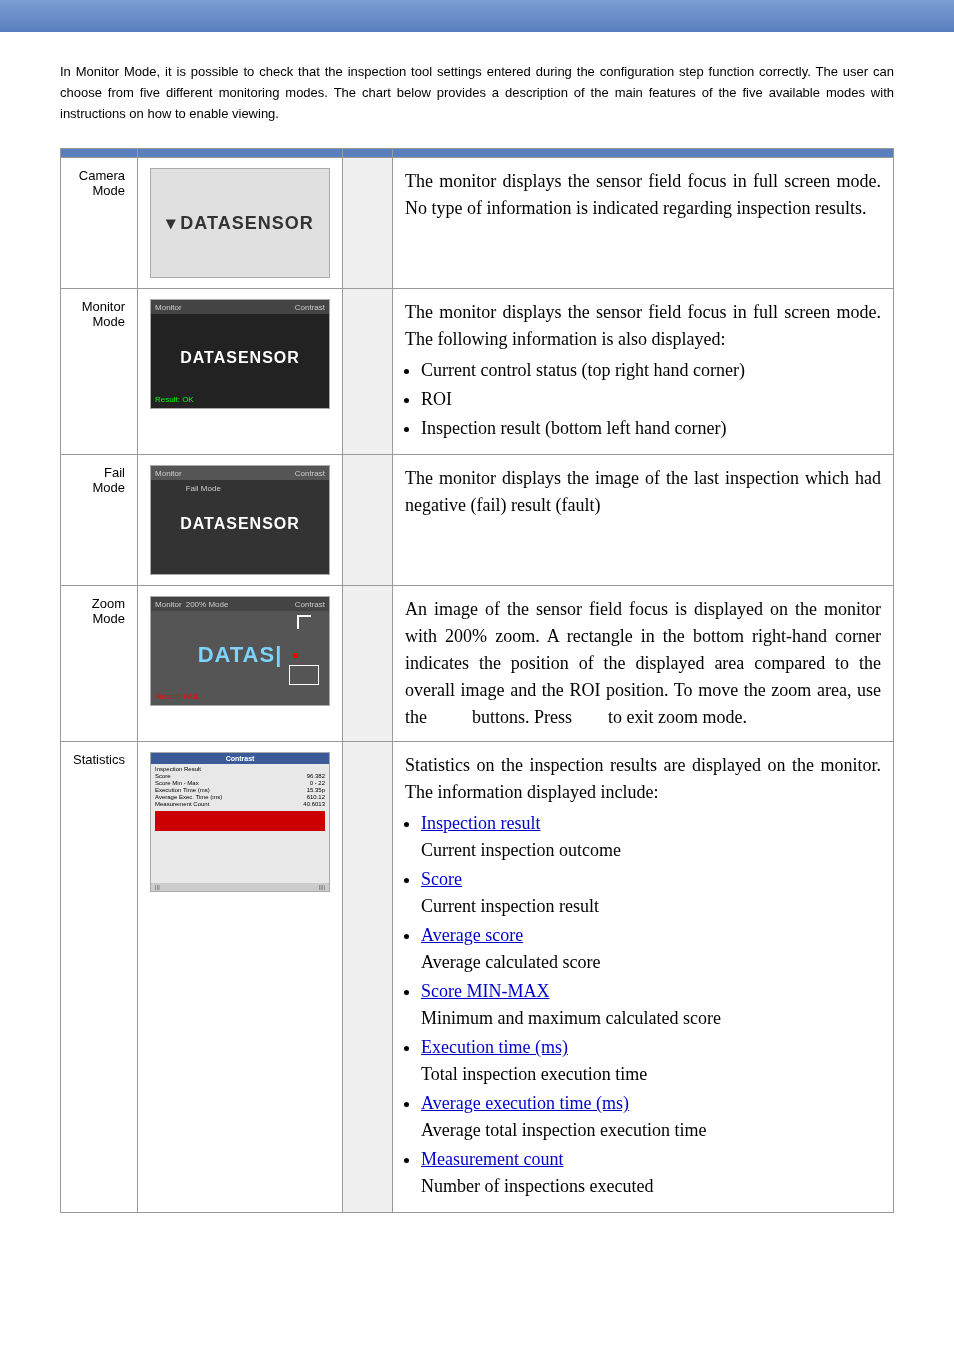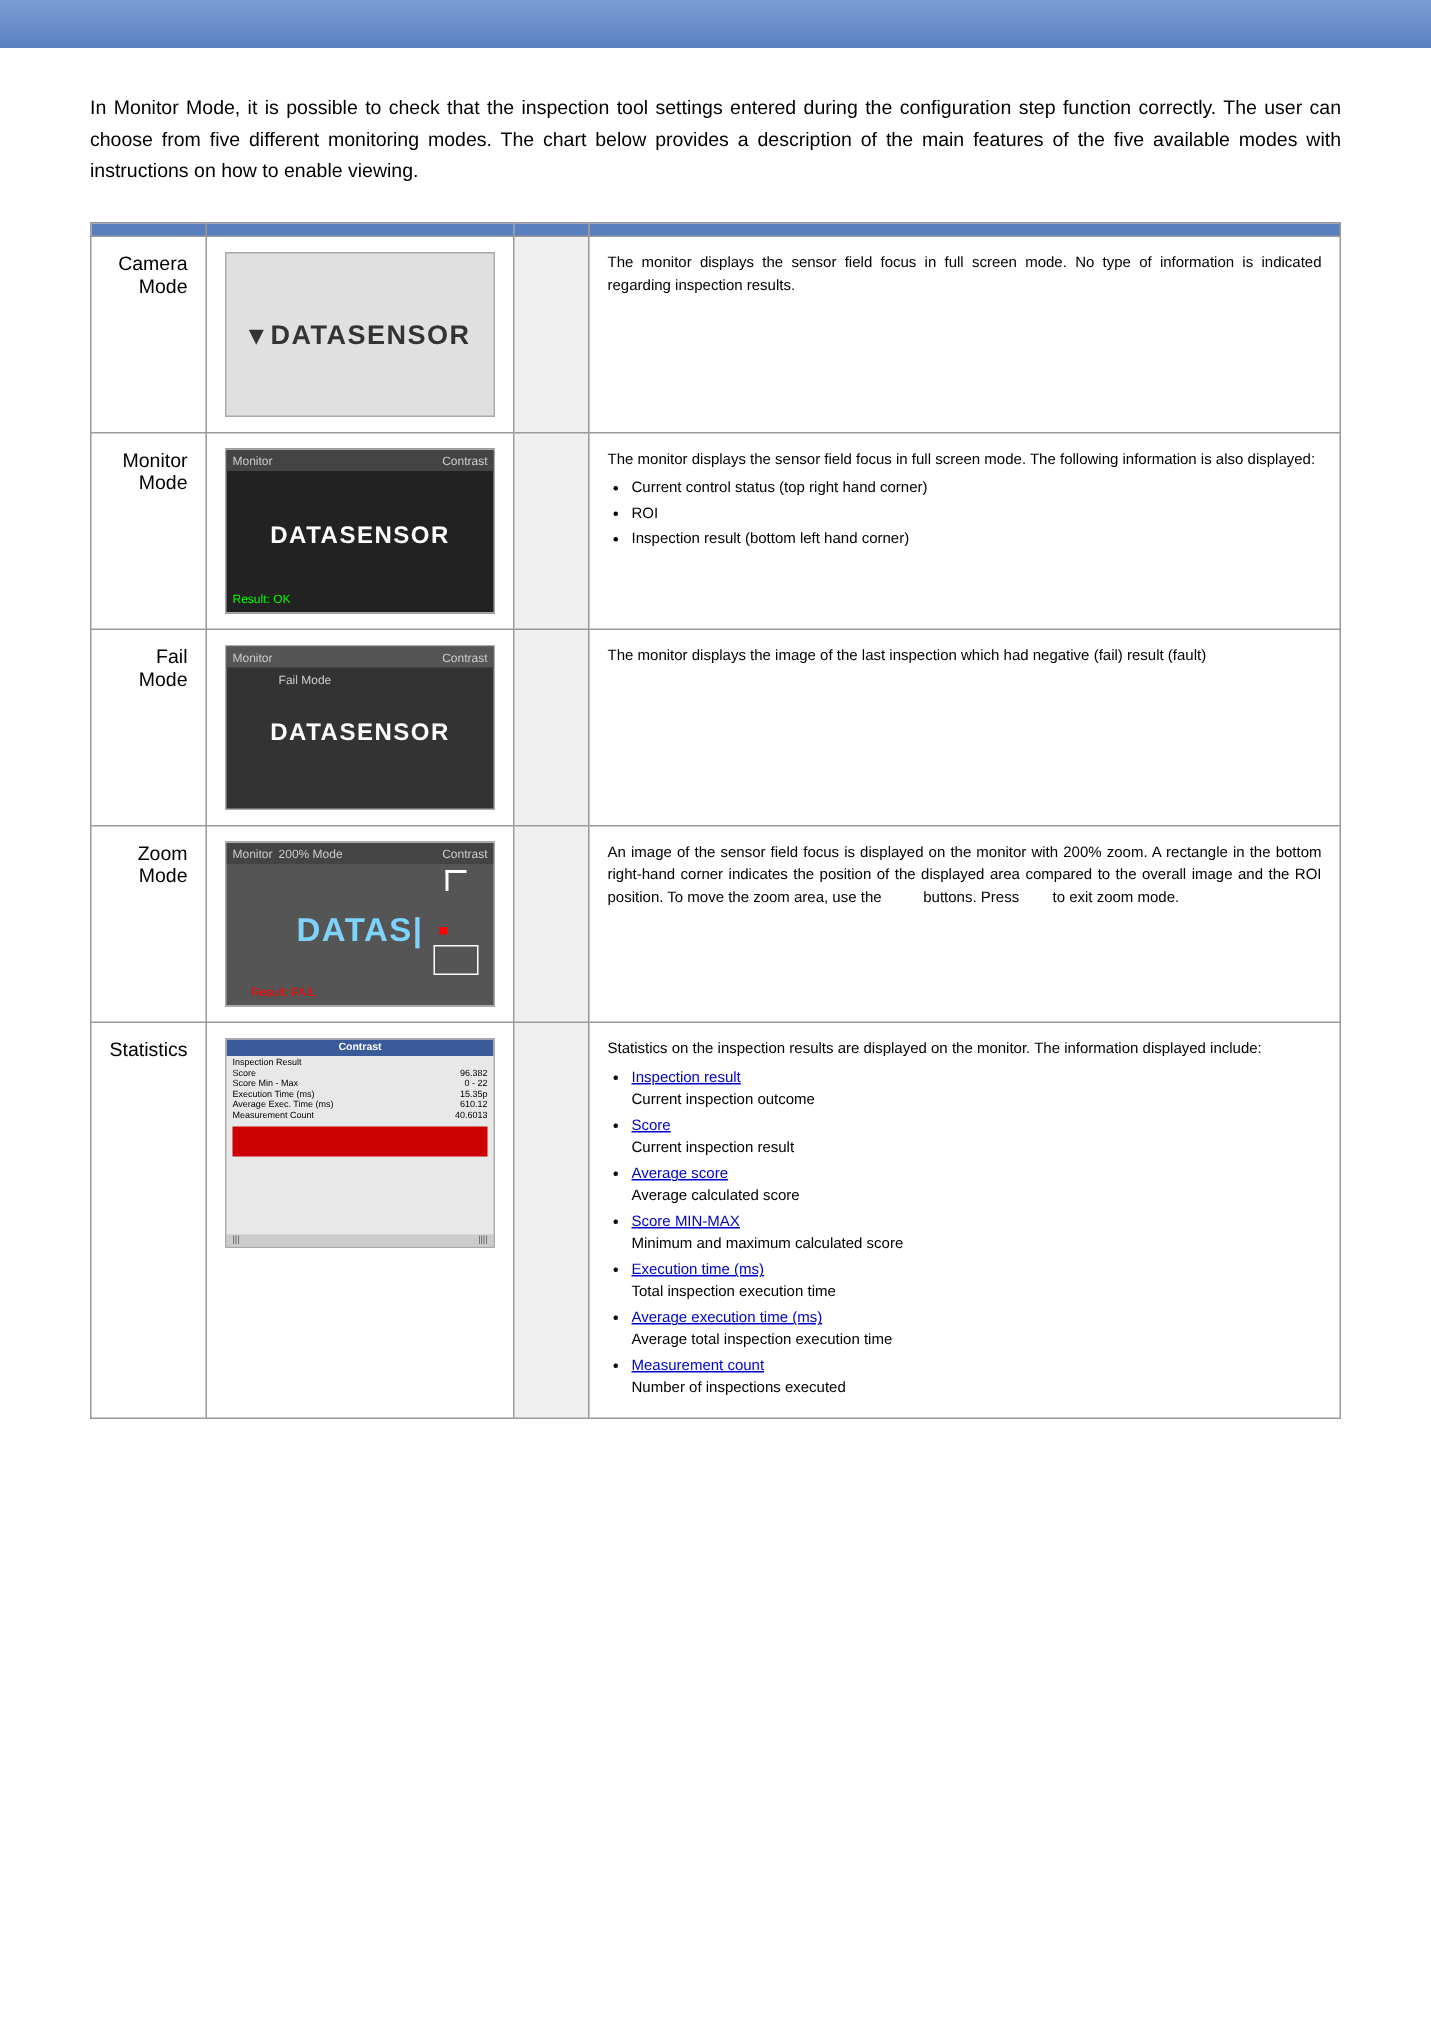--- a/index.html
+++ b/index.html
@@ -50,23 +50,24 @@
       width: 200px;
       vertical-align: middle;
       text-align: center;
       padding: 8px;
     }
     .spacer-cell {
       width: 50px;
       background: #f0f0f0;
     }
     .desc-cell {
-      font-size: 10px;
+      font-size: 18px;
       line-height: 1.5;
       text-align: justify;
+      font-family: Liberation Serif, serif;
     }
     .desc-cell ul {
       margin-top: 4px;
       margin-left: 16px;
     }
     .desc-cell ul li {
       margin-bottom: 2px;
     }
     .desc-cell ul li a, .desc-cell a {
       color: #0000cc;
@@ -222,21 +223,21 @@
       position: absolute;
       bottom: 26px;
       right: 20px;
       width: 5px;
       height: 5px;
       background: #f00;
     }
     .zoom-result {
       position: absolute;
       bottom: 4px;
-      left: 16px;
+      left: 5px;
       color: #f00;
       font-size: 8px;
     }
 
     
     .img-stats {
       width: 180px;
       height: 140px;
       background: #ddd;
       border: 1px solid #aaa;

